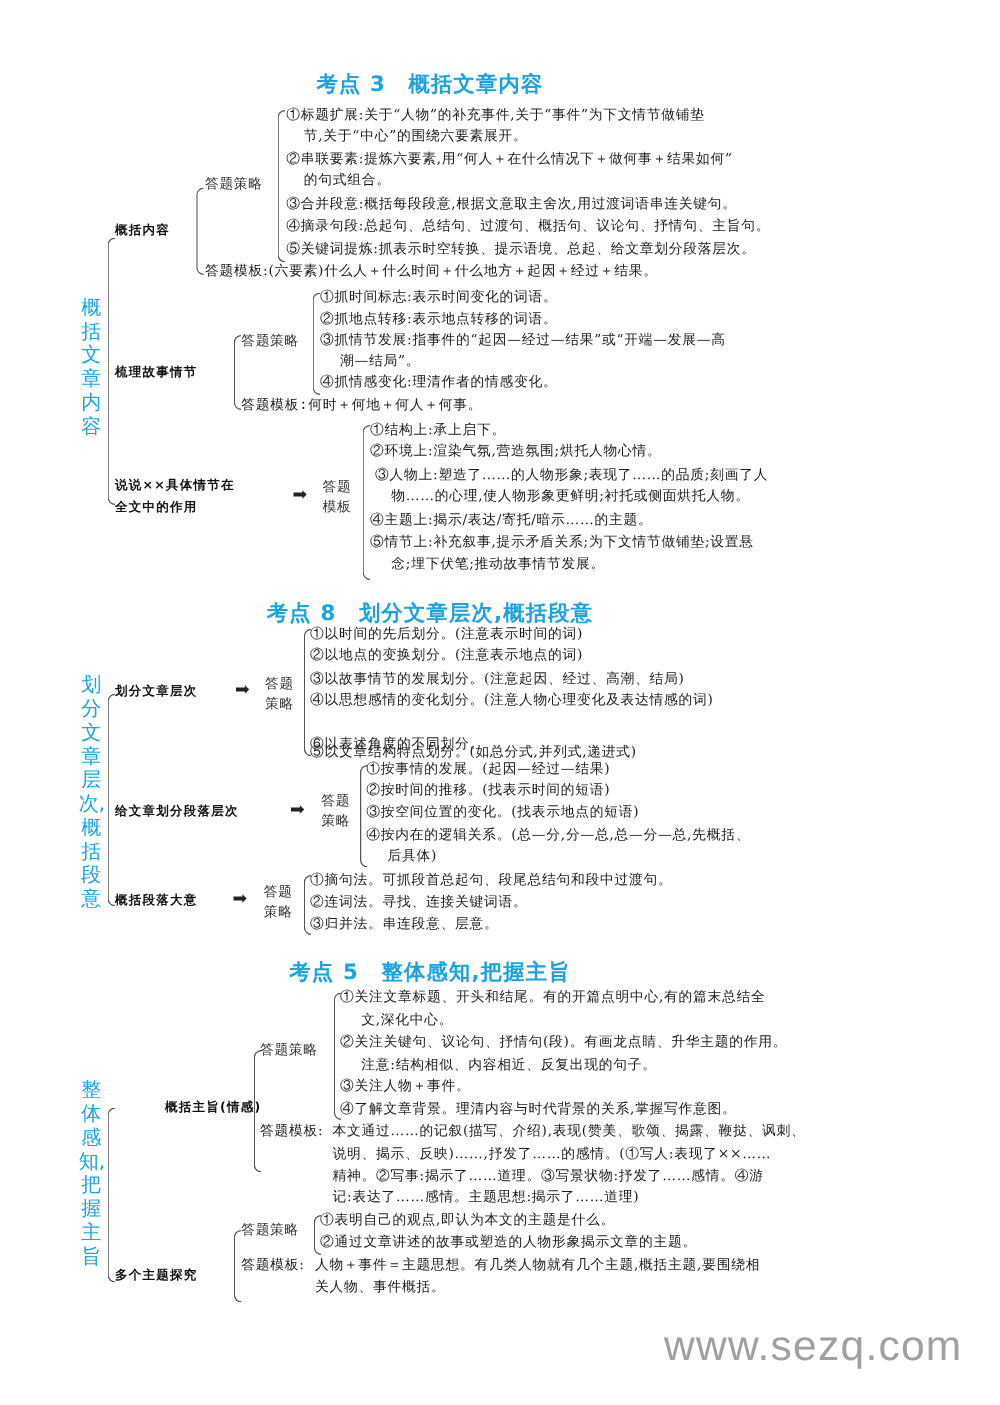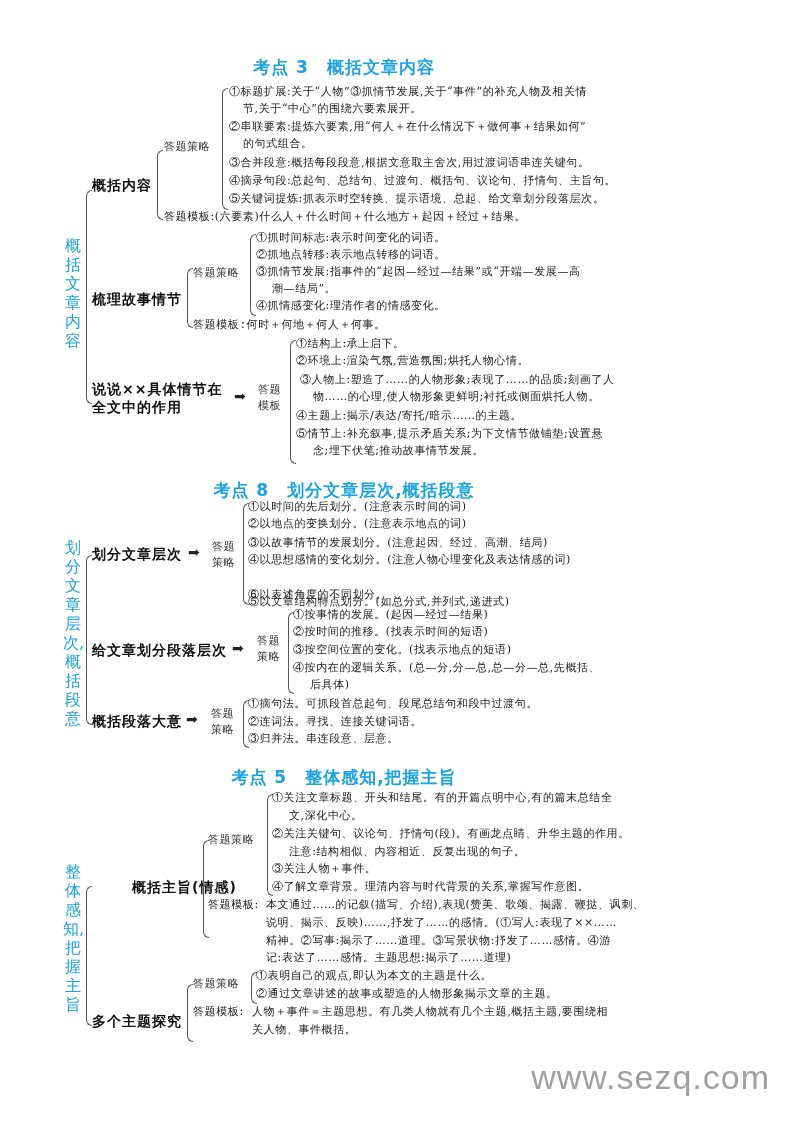--- a/index.html
+++ b/index.html
@@ -15,21 +15,21 @@
   }
   .title .gap { display: inline-block; width: 18px; }
   .vlabel {
     position: absolute; width: 20px; color: #1aa3e0;
     font-family: "DejaVu Sans", "Liberation Sans", sans-serif;
     font-size: 16px; line-height: 19px; text-align: center;
     word-break: break-all;
   }
   .topic {
     position: absolute; font-family: "DejaVu Sans", "Liberation Sans", sans-serif;
-    font-weight: bold; font-size: 14px; letter-spacing: 1px; line-height: 18px;
+    font-weight: bold; font-size: 10px; letter-spacing: 1px; line-height: 18px;
     color: #111;
   }
   .sub {
     position: absolute; font-size: 11px; color: #333; line-height: 14px; letter-spacing: 0.5px;
   }
   .line {
     position: absolute; font-size: 11px; line-height: 16.5px; color: #1a1a1a;
     letter-spacing: 0.6px; white-space: nowrap;
   }
   .brace {
@@ -54,21 +54,21 @@
   <span>考点 3</span><span class="gap"></span><span>概括文章内容</span>
 </div>
 
 <div class="vlabel" style="left:63px; top:236px;">概括文章内容</div>
 <div class="brace" style="left:86px; top:190px; height:212px;"></div>
 
 <div class="topic" style="left:92px; top:176px;">概括内容</div>
 <div class="brace" style="left:157px; top:150px; height:68px;"></div>
 <div class="sub" style="left:164px; top:140px;">答题策略</div>
 <div class="brace" style="left:222px; top:88px; height:120px;"></div>
-<div class="line" style="left:229px; top:84px;">①标题扩展:关于“人物”③抓情节发展,关于“事件”的补充人物及相关情</div>
+<div class="line" style="left:229px; top:84px;">①标题扩展:关于“人物”的补充事件,关于“事件”为下文情节做铺垫</div>
 <div class="line" style="left:243px; top:101px;">节,关于“中心”的围绕六要素展开。</div>
 <div class="line" style="left:229px; top:119px;">②串联要素:提炼六要素,用“何人＋在什么情况下＋做何事＋结果如何”</div>
 <div class="line" style="left:243px; top:136px;">的句式组合。</div>
 <div class="line" style="left:229px; top:155px;">③合并段意:概括每段段意,根据文意取主舍次,用过渡词语串连关键句。</div>
 <div class="line" style="left:229px; top:173px;">④摘录句段:总起句、总结句、过渡句、概括句、议论句、抒情句、主旨句。</div>
 <div class="line" style="left:229px; top:191px;">⑤关键词提炼:抓表示时空转换、提示语境、总起、给文章划分段落层次。</div>
 <div class="line" style="left:164px; top:209px;"><span>答题模板:</span><span>(六要素)什么人＋什么时间＋什么地方＋起因＋经过＋结果。</span></div>
 
 <div class="topic" style="left:92px; top:290px;">梳理故事情节</div>
 <div class="brace" style="left:187px; top:268px; height:58px;"></div>

